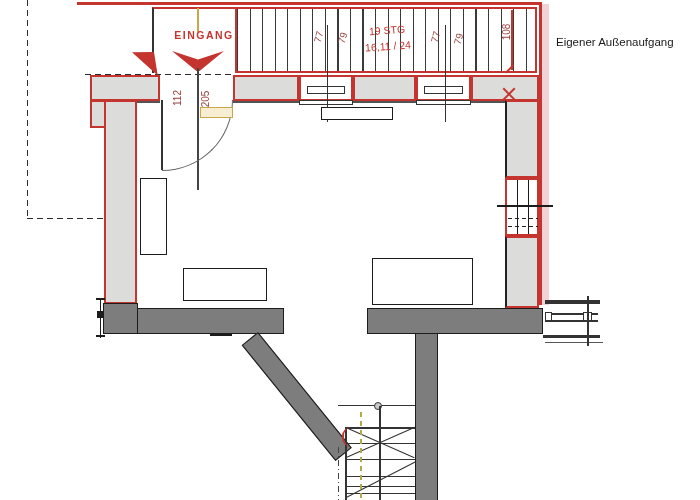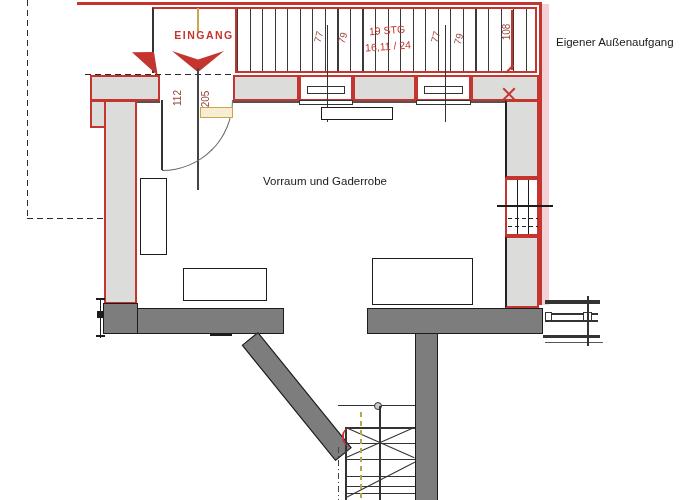--- a/index.html
+++ b/index.html
@@ -123,16 +123,15 @@
   <div class="txt redtxt" style="left:152px;top:30px;width:104px;font-size:10.5px;font-weight:600;letter-spacing:1.5px">EINGANG</div>
   <div class="txt redtxt" style="left:356px;top:25px;width:62px;transform:rotate(-4deg)">19 STG</div>
   <div class="txt redtxt" style="left:352px;top:41px;width:72px;transform:rotate(-4deg)">16,11 / 24</div>
   <div class="txt dimtxt" style="left:301px;top:32px;width:36px;transform:rotate(-75deg)">77</div>
   <div class="txt dimtxt" style="left:325px;top:33px;width:36px;transform:rotate(-75deg)">79</div>
   <div class="txt dimtxt" style="left:418px;top:32px;width:36px;transform:rotate(-75deg)">77</div>
   <div class="txt dimtxt" style="left:441px;top:34px;width:36px;transform:rotate(-75deg)">79</div>
   <div class="txt dimtxt" style="left:489px;top:27px;width:36px;transform:rotate(-90deg)">108</div>
   <div class="txt dimtxt" style="left:160px;top:93px;width:36px;transform:rotate(-90deg)">112</div>
   <div class="txt dimtxt" style="left:188px;top:94px;width:36px;transform:rotate(-90deg)">205</div>
-  <div class="txt" style="left:263px;top:176px;font-size:11.5px;color:#1a1a1a">Vorraum und Gaderrobe</div>
   <div class="txt" style="left:556px;top:37px;font-size:11.5px;color:#1a1a1a">Eigener Außenaufgang</div>
 
 </div>
 
 </body></html>

